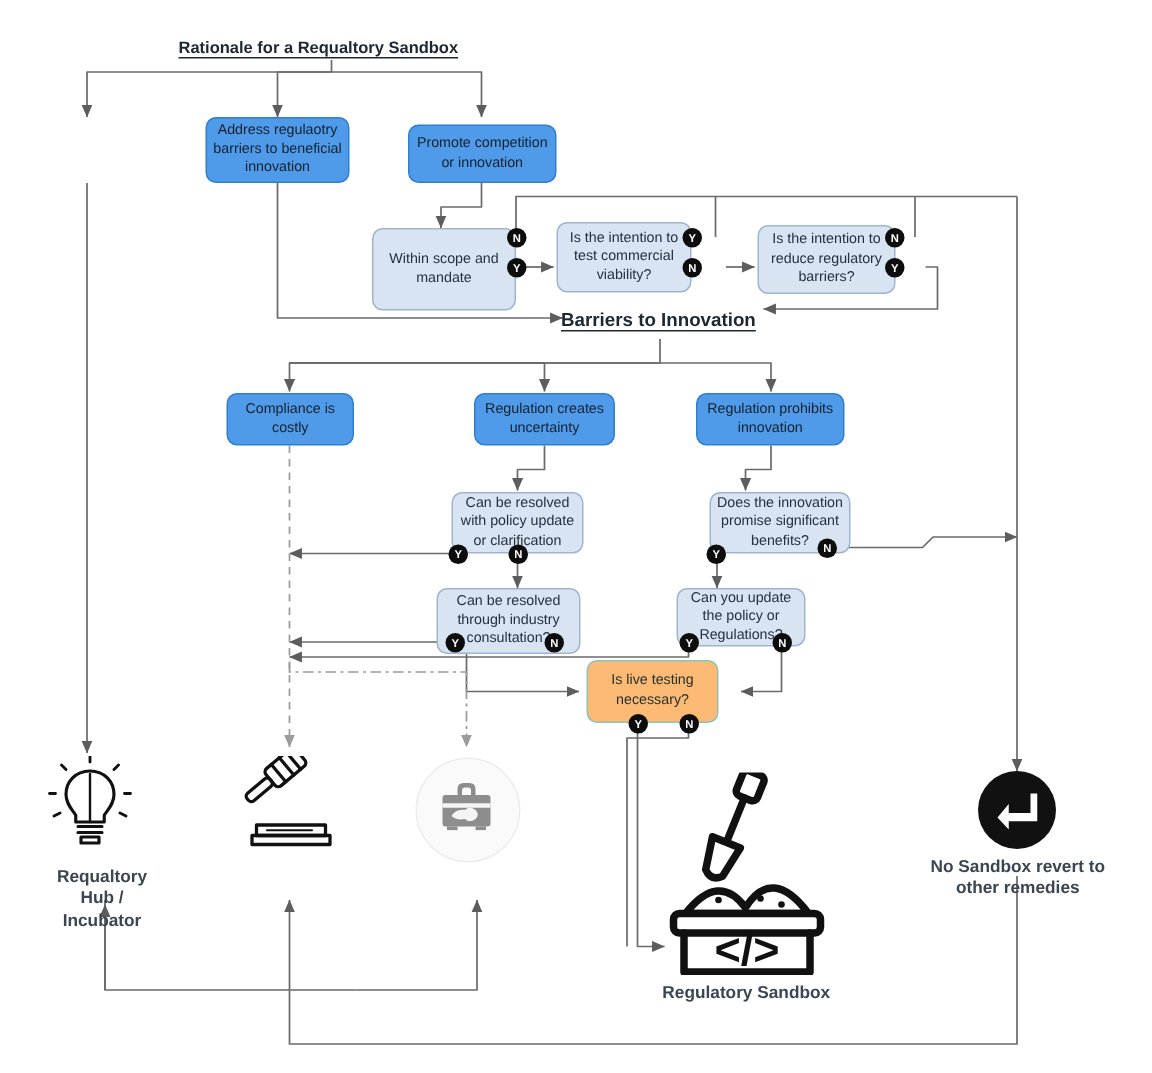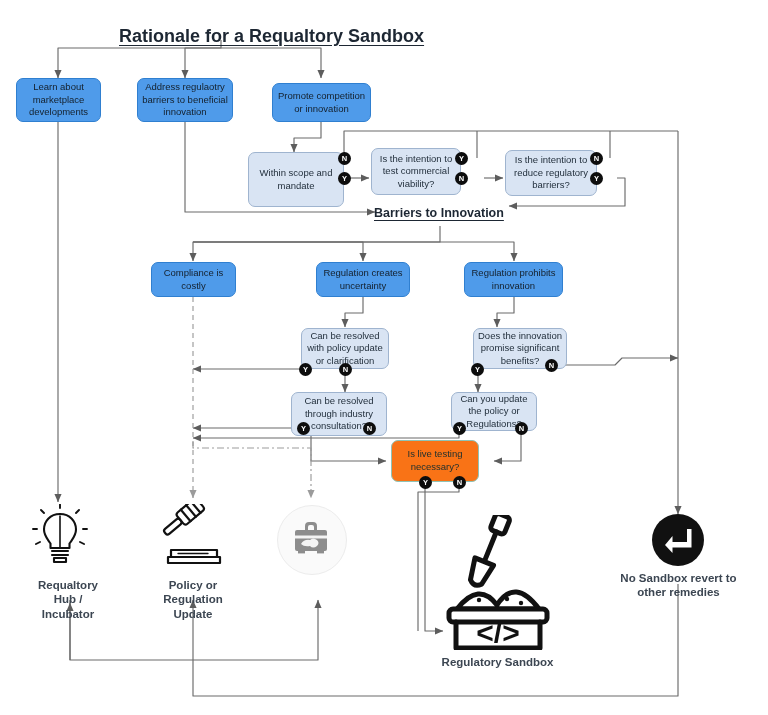--- a/index.html
+++ b/index.html
@@ -5,25 +5,25 @@
   html,body{margin:0;padding:0;background:#ffffff;}
   body{width:768px;height:715px;font-family:"Liberation Sans",sans-serif;}
   #stage{position:relative;width:768px;height:715px;overflow:hidden;background:#fff;}
   svg#wires{position:absolute;left:0;top:0;width:768px;height:715px;}
 
   .node{position:absolute;box-sizing:border-box;display:flex;align-items:center;
         justify-content:center;text-align:center;border-radius:7px;
         font-size:9.5px;line-height:1.32;color:#16202b;padding:3px 4px;}
   .n-blue{background:#4f9bea;border:1px solid #2f7fd0;color:#14202c;}
   .n-lblue{background:#d9e4f3;border:1px solid #9fb4cf;color:#23303d;}
-  .n-teal{background:#f97316;border:1px solid #8fc3b6;color:#22312e;}
+  .n-teal{background:#fdba74;border:1px solid #8fc3b6;color:#22312e;}
 
   .heading{position:absolute;font-weight:bold;color:#1d2733;text-decoration:underline;
            text-underline-offset:3px;white-space:nowrap;}
-  .h-main{font-size:18px;}
+  .h-main{font-size:11px;}
   .h-sub{font-size:12.5px;}
 
   .badge{position:absolute;width:13px;height:13px;border-radius:50%;background:#0d0d0d;
          color:#fff;font-size:7.5px;font-weight:bold;display:flex;align-items:center;
          justify-content:center;line-height:1;}
 
   .endlabel{position:absolute;text-align:center;font-weight:bold;font-size:11.5px;
             color:#3c4652;line-height:1.25;white-space:pre-line;}
   .icon{position:absolute;}
   .revert-circle{position:absolute;width:52px;height:52px;border-radius:50%;background:#111;}
@@ -106,21 +106,20 @@
 
     <g fill="none" stroke="#9b9b9b" stroke-width="1.15" stroke-linejoin="round">
       <path d="M193,297 L193,498" stroke-dasharray="5,4" marker-end="url(#ahd)"></path>
       <path d="M193,442 L193,448 L311,448 L311,498" stroke-dasharray="7,3,2,3" marker-end="url(#ahd)"></path>
     </g>
   </svg>
 
   <div class="heading h-main" style="left:119px;top:26px;">Rationale for a Requaltory Sandbox</div>
   <div class="heading h-sub" style="left:374px;top:206px;">Barriers to Innovation</div>
 
-  <div class="node n-blue" style="left:16px;top:78px;width:85px;height:44px;">Learn about marketplace developments</div>
   <div class="node n-blue" style="left:272px;top:83px;width:99px;height:39px;">Promote competition or innovation</div>
   <div class="node n-blue" style="left:137px;top:78px;width:96px;height:44px;">Address regulaotry barriers to beneficial innovation</div>
 
   <div class="node n-lblue" style="left:248px;top:152px;width:96px;height:55px;">Within scope and mandate</div>
   <span class="badge" style="left:338px;top:152px;">N</span>
   <span class="badge" style="left:338px;top:172px;">Y</span>
 
   <div class="node n-lblue" style="left:371px;top:148px;width:90px;height:47px;">Is the intention to test commercial viability?</div>
   <span class="badge" style="left:455px;top:152px;">Y</span>
   <span class="badge" style="left:455px;top:172px;">N</span>
@@ -208,20 +207,17 @@
   <div class="revert-circle" style="left:652px;top:514px;"></div>
   <div class="icon" style="left:664px;top:526px;width:28px;height:28px;">
     <svg viewBox="0 0 28 28" width="28" height="28">
       <path d="M23,3 L23,16 L8.5,16 L8.5,10 L1,19 L8.5,27 L8.5,21.5 L27.5,21.5 L27.5,3 Z" fill="#fff"></path>
     </svg>
   </div>
 
   <div class="endlabel" style="left:18px;top:578px;width:100px;">Requaltory
 Hub /
 Incubator</div>
-  <div class="endlabel" style="left:143px;top:578px;width:100px;">Policy or
-Regulation
-Update</div>
   <div class="endlabel" style="left:425px;top:655px;width:145px;">Regulatory Sandbox</div>
   <div class="endlabel" style="left:605px;top:571px;width:147px;">No Sandbox revert to
 other remedies</div>
 
 </div>
 
 </body></html>

